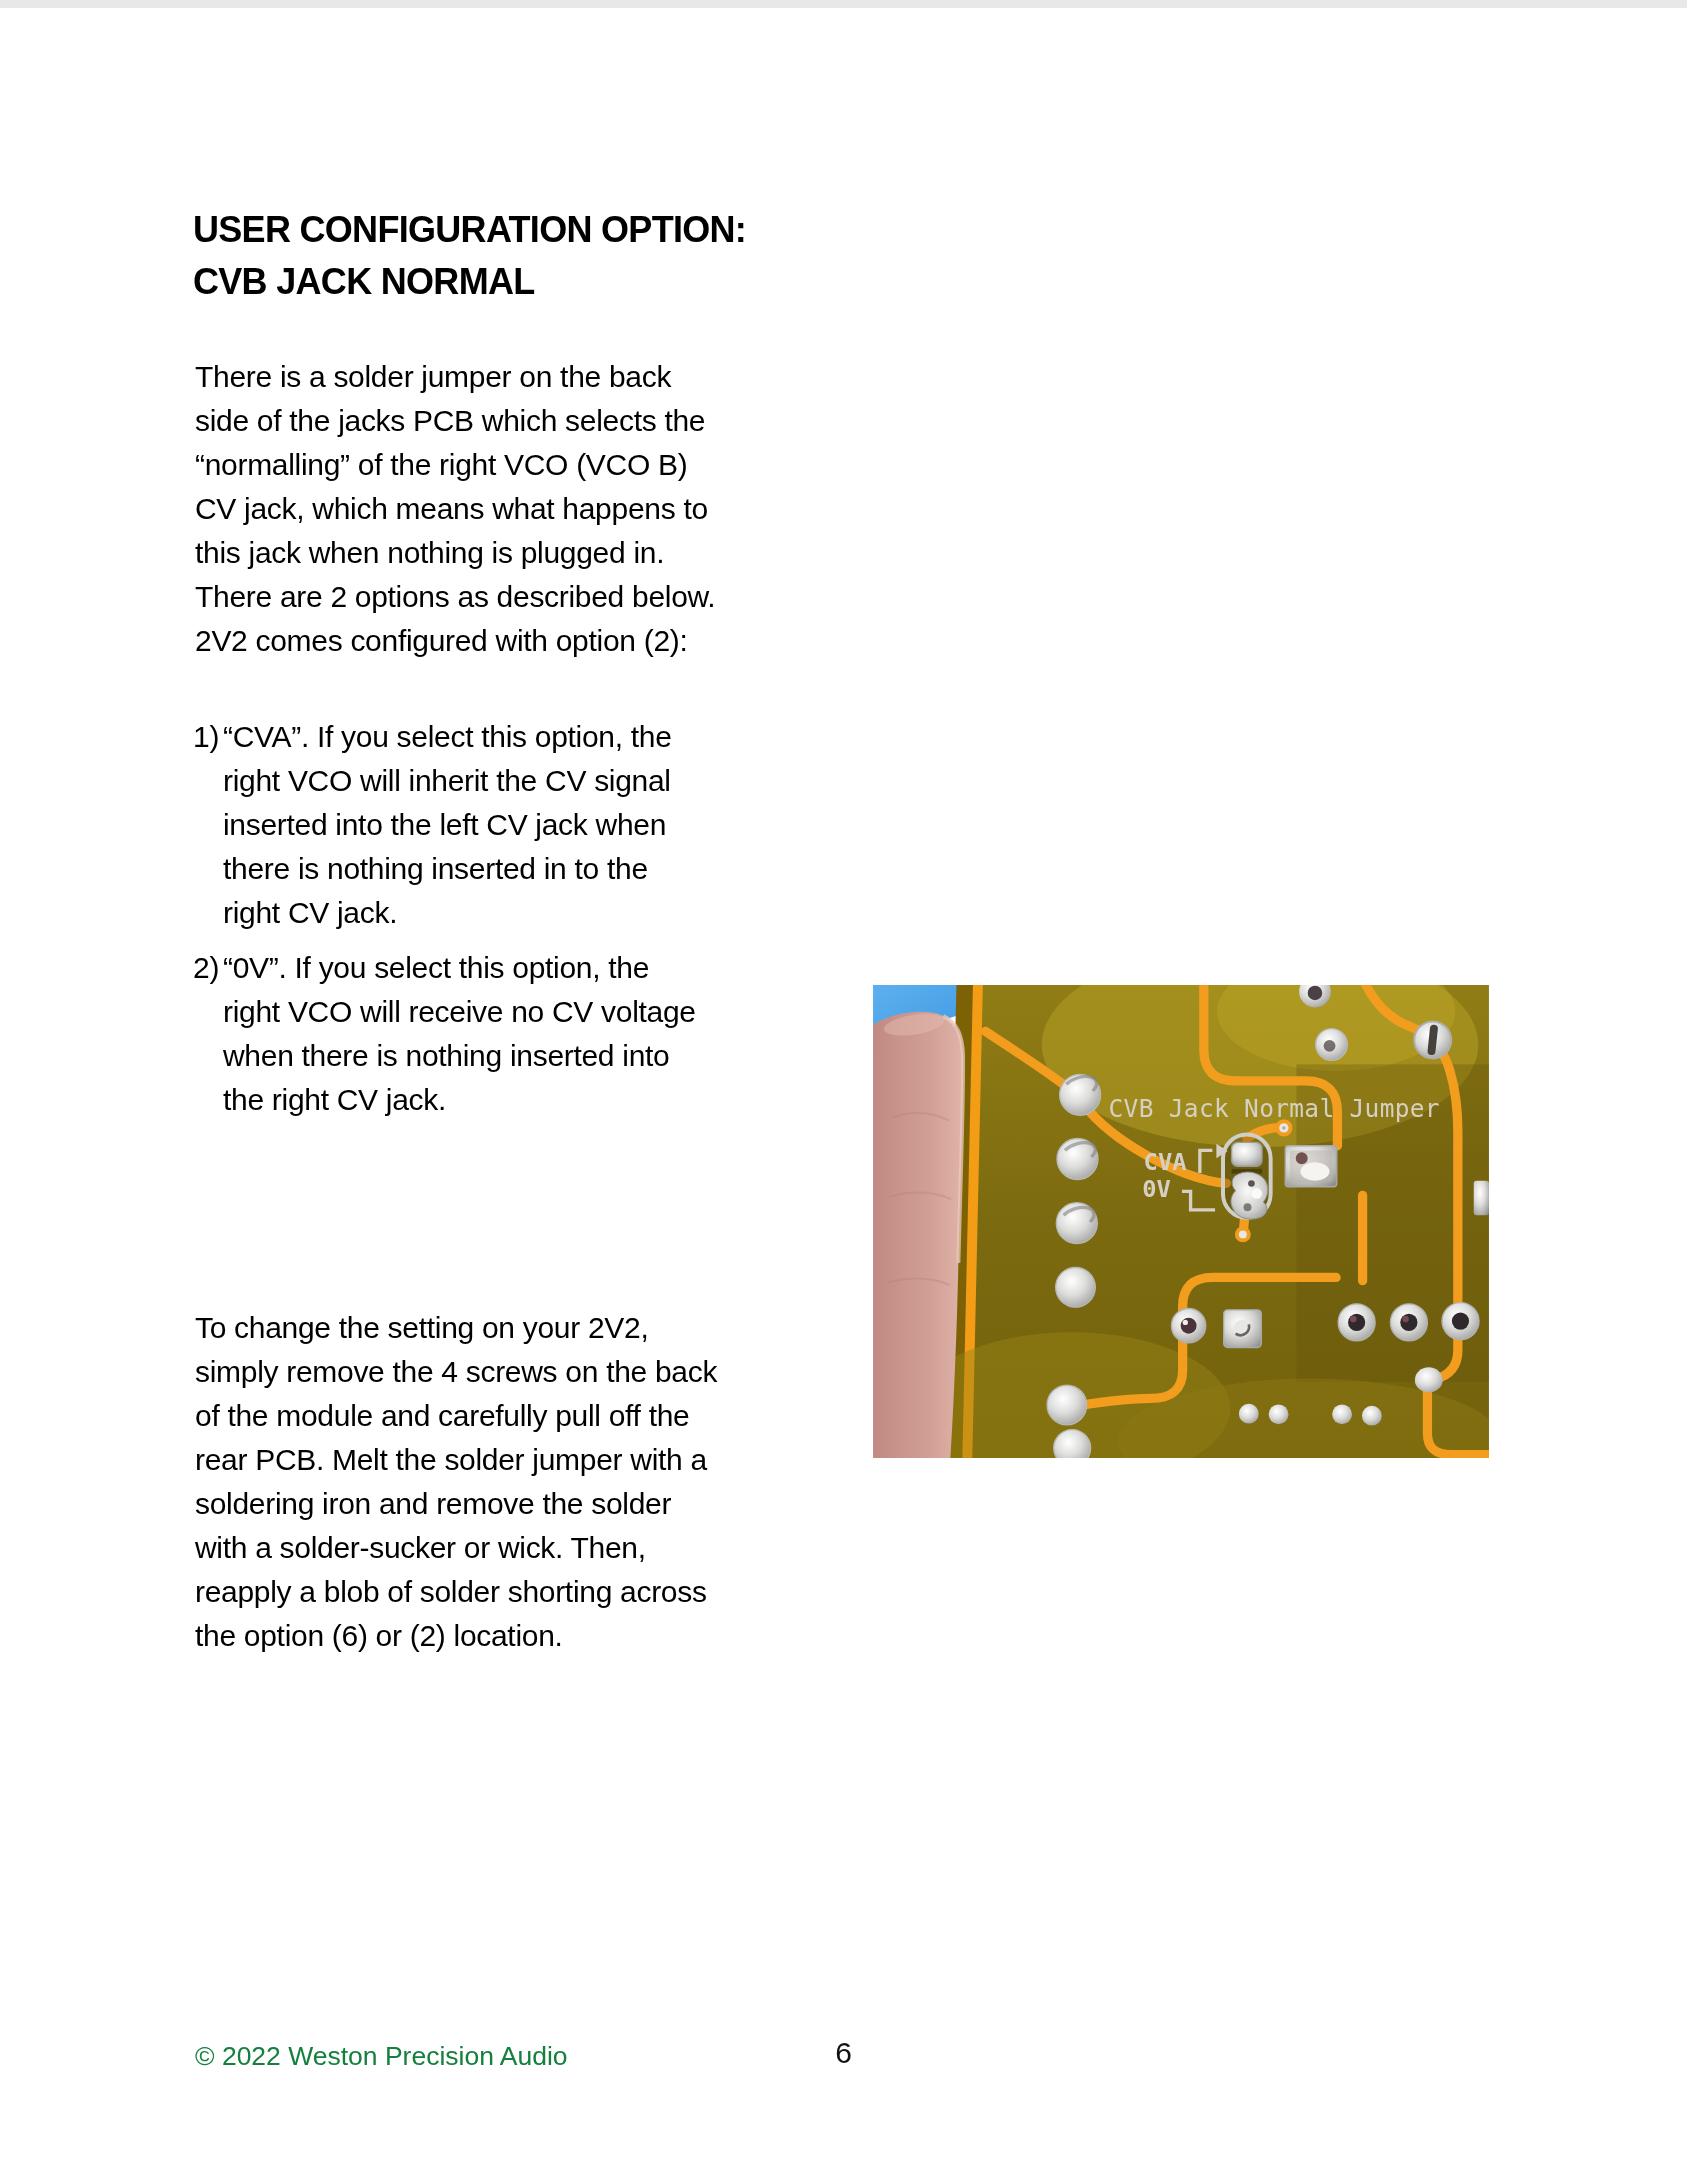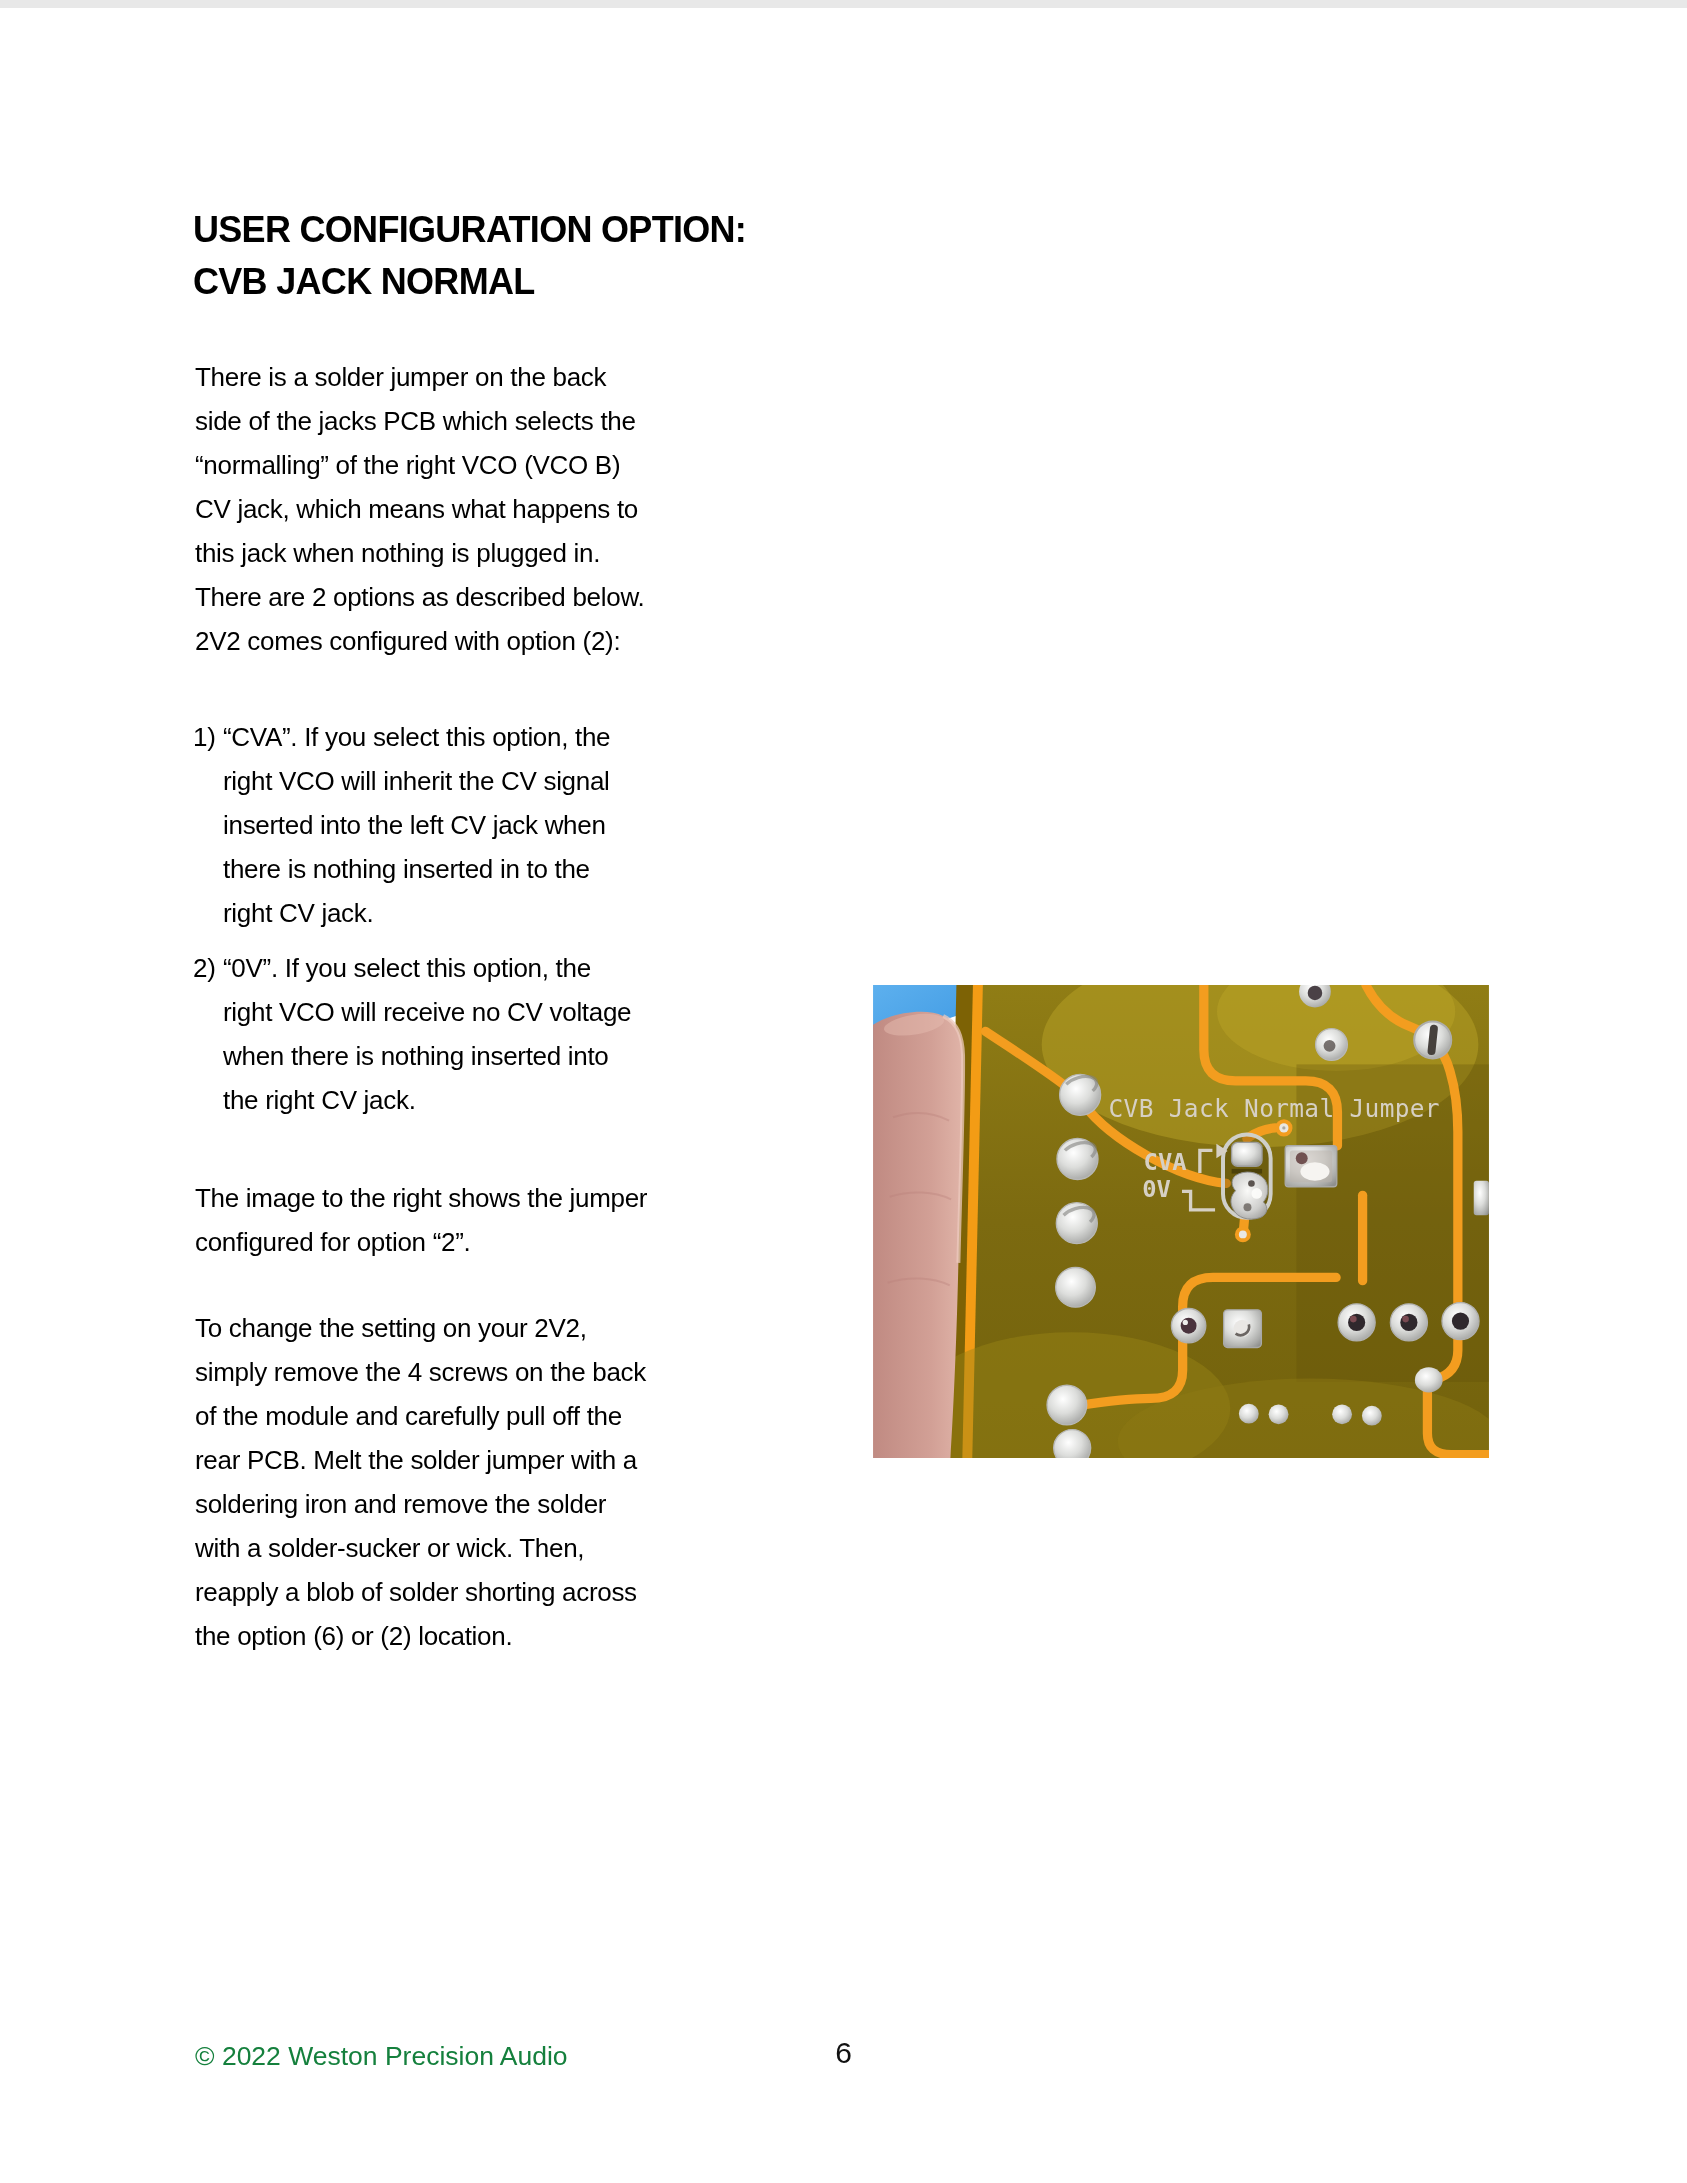--- a/index.html
+++ b/index.html
@@ -8,21 +8,21 @@
     font-family:"Liberation Sans", sans-serif; color:#000;
     overflow:hidden; margin:8px auto;
   }
   .txt { position:absolute; white-space:pre-line; }
   .heading {
     left:193px; top:196px;
     font-size:36px; font-weight:800; line-height:52px; letter-spacing:-0.7px;
     font-stretch:condensed;
   }
   .body-text {
-    font-size:26px; line-height:44px; letter-spacing:-0.3px;
+    font-size:30px; line-height:44px; letter-spacing:-0.3px;
     font-stretch:condensed;
   }
   .p1 { left:195px; top:347px; }
   .p2 { left:195px; top:1168px; }
   .p3 { left:195px; top:1298px; }
   .list { position:absolute; left:193px; top:707px; }
   .list-item { position:relative; padding-left:30px; }
   .list-item + .list-item { margin-top:10.6px; }
   .list-marker { position:absolute; left:0; top:0; white-space:nowrap; }
   .photo {
@@ -66,22 +66,20 @@
     </div>
     <div class="list-item">
       <span class="list-marker">2)</span>
       <div class="txt-inline" style="white-space:pre-line">“0V”. If you select this option, the
 right VCO will receive no CV voltage
 when there is nothing inserted into
 the right CV jack.</div>
     </div>
   </div>
 
-  <div class="txt body-text p2">The image to the right shows the jumper
-configured for option “2”.</div>
 
   <div class="txt body-text p3">To change the setting on your 2V2,
 simply remove the 4 screws on the back
 of the module and carefully pull off the
 rear PCB. Melt the solder jumper with a
 soldering iron and remove the solder
 with a solder-sucker or wick. Then,
 reapply a blob of solder shorting across
 the option (6) or (2) location.</div>
 

